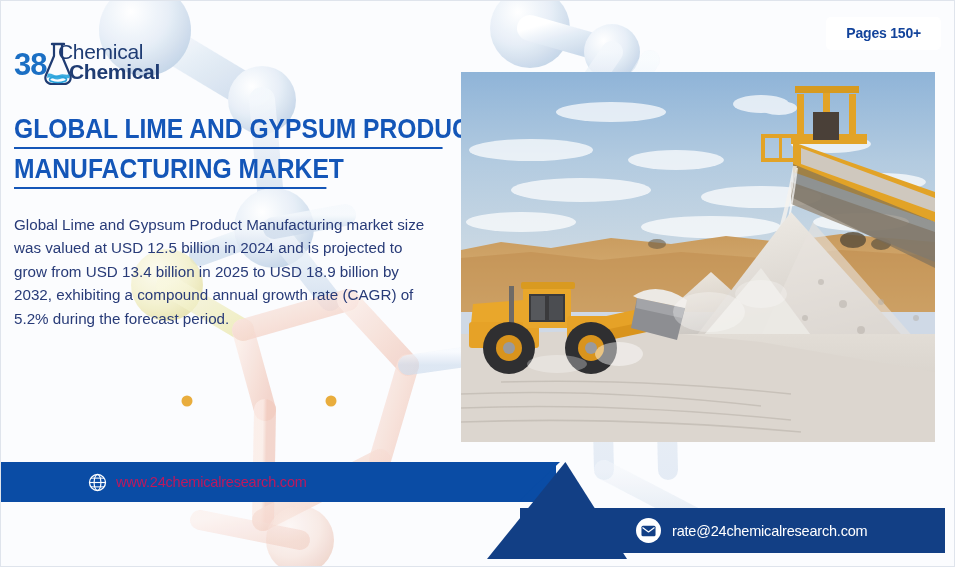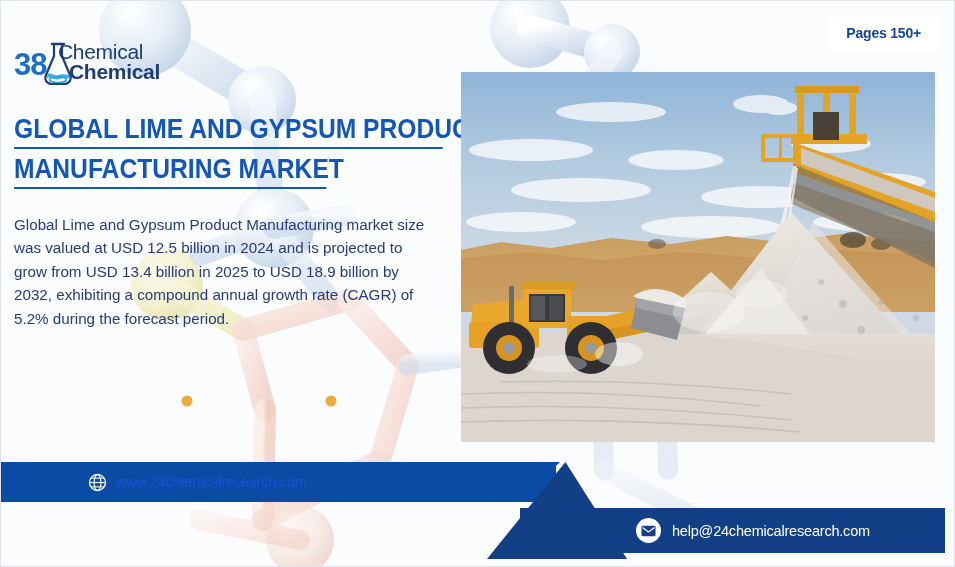--- a/index.html
+++ b/index.html
@@ -180,21 +180,21 @@
     top: 462px;
     height: 40px;
     display: flex;
     align-items: center;
     gap: 9px;
     z-index: 24;
   }
   #url-inner .label {
     font-family: "Liberation Sans", sans-serif;
     font-size: 14.5px;
-    color: #1d4ed8;
+    color: #be185d;
     letter-spacing: -0.2px;
     white-space: nowrap;
   }
 
   #navy-wedge {
     position: absolute;
     left: 487px;
     top: 462px;
     width: 140px;
     height: 97px;
@@ -505,17 +505,17 @@
   </div>
 
   <div id="email-bar"></div>
   <div id="email-inner">
     <span class="circle-icon">
       <svg width="15" height="12" viewBox="0 0 16 12">
         <rect x="0.5" y="0.5" width="15" height="11" rx="1.6" fill="#123F85"></rect>
         <path d="M1.6 2.2 L8 7 L14.4 2.2" fill="none" stroke="#ffffff" stroke-width="1.3" stroke-linejoin="round"></path>
       </svg>
     </span>
-    <span class="label">help@24chemicalresearch.com</span>
+    <span class="label">rate@24chemicalresearch.com</span>
   </div>
 
   <div class="frame-border"></div>
 </div>
 
 </body></html>

